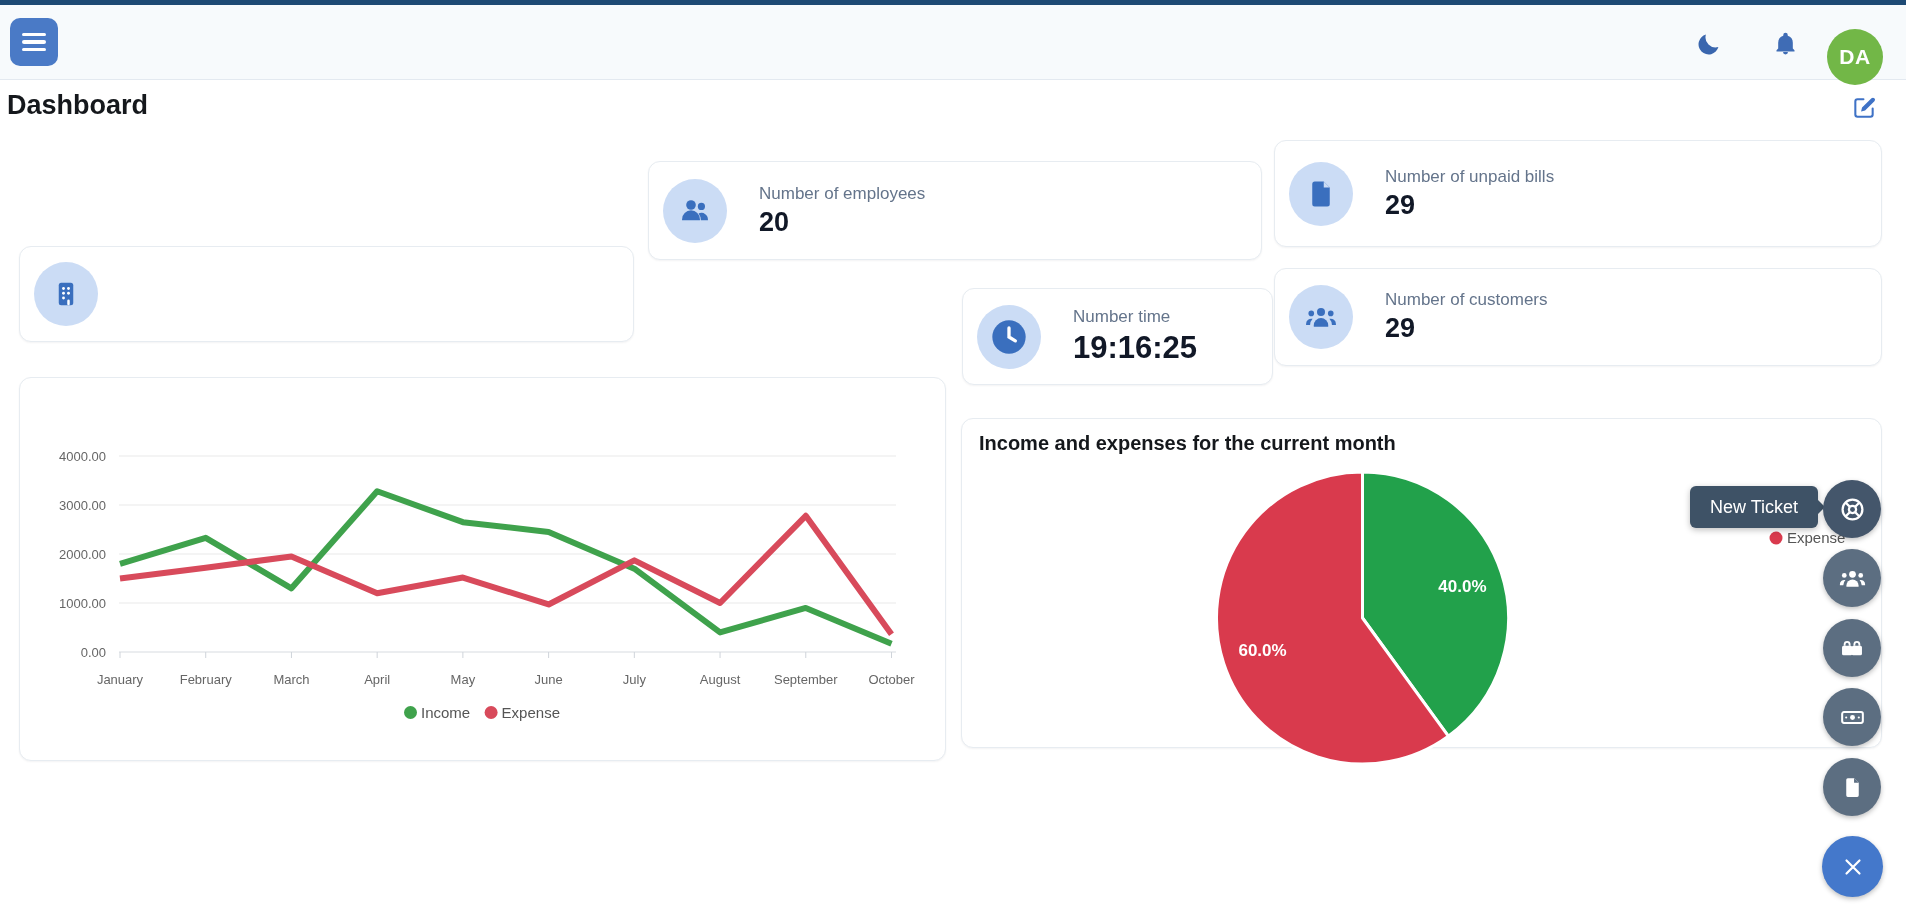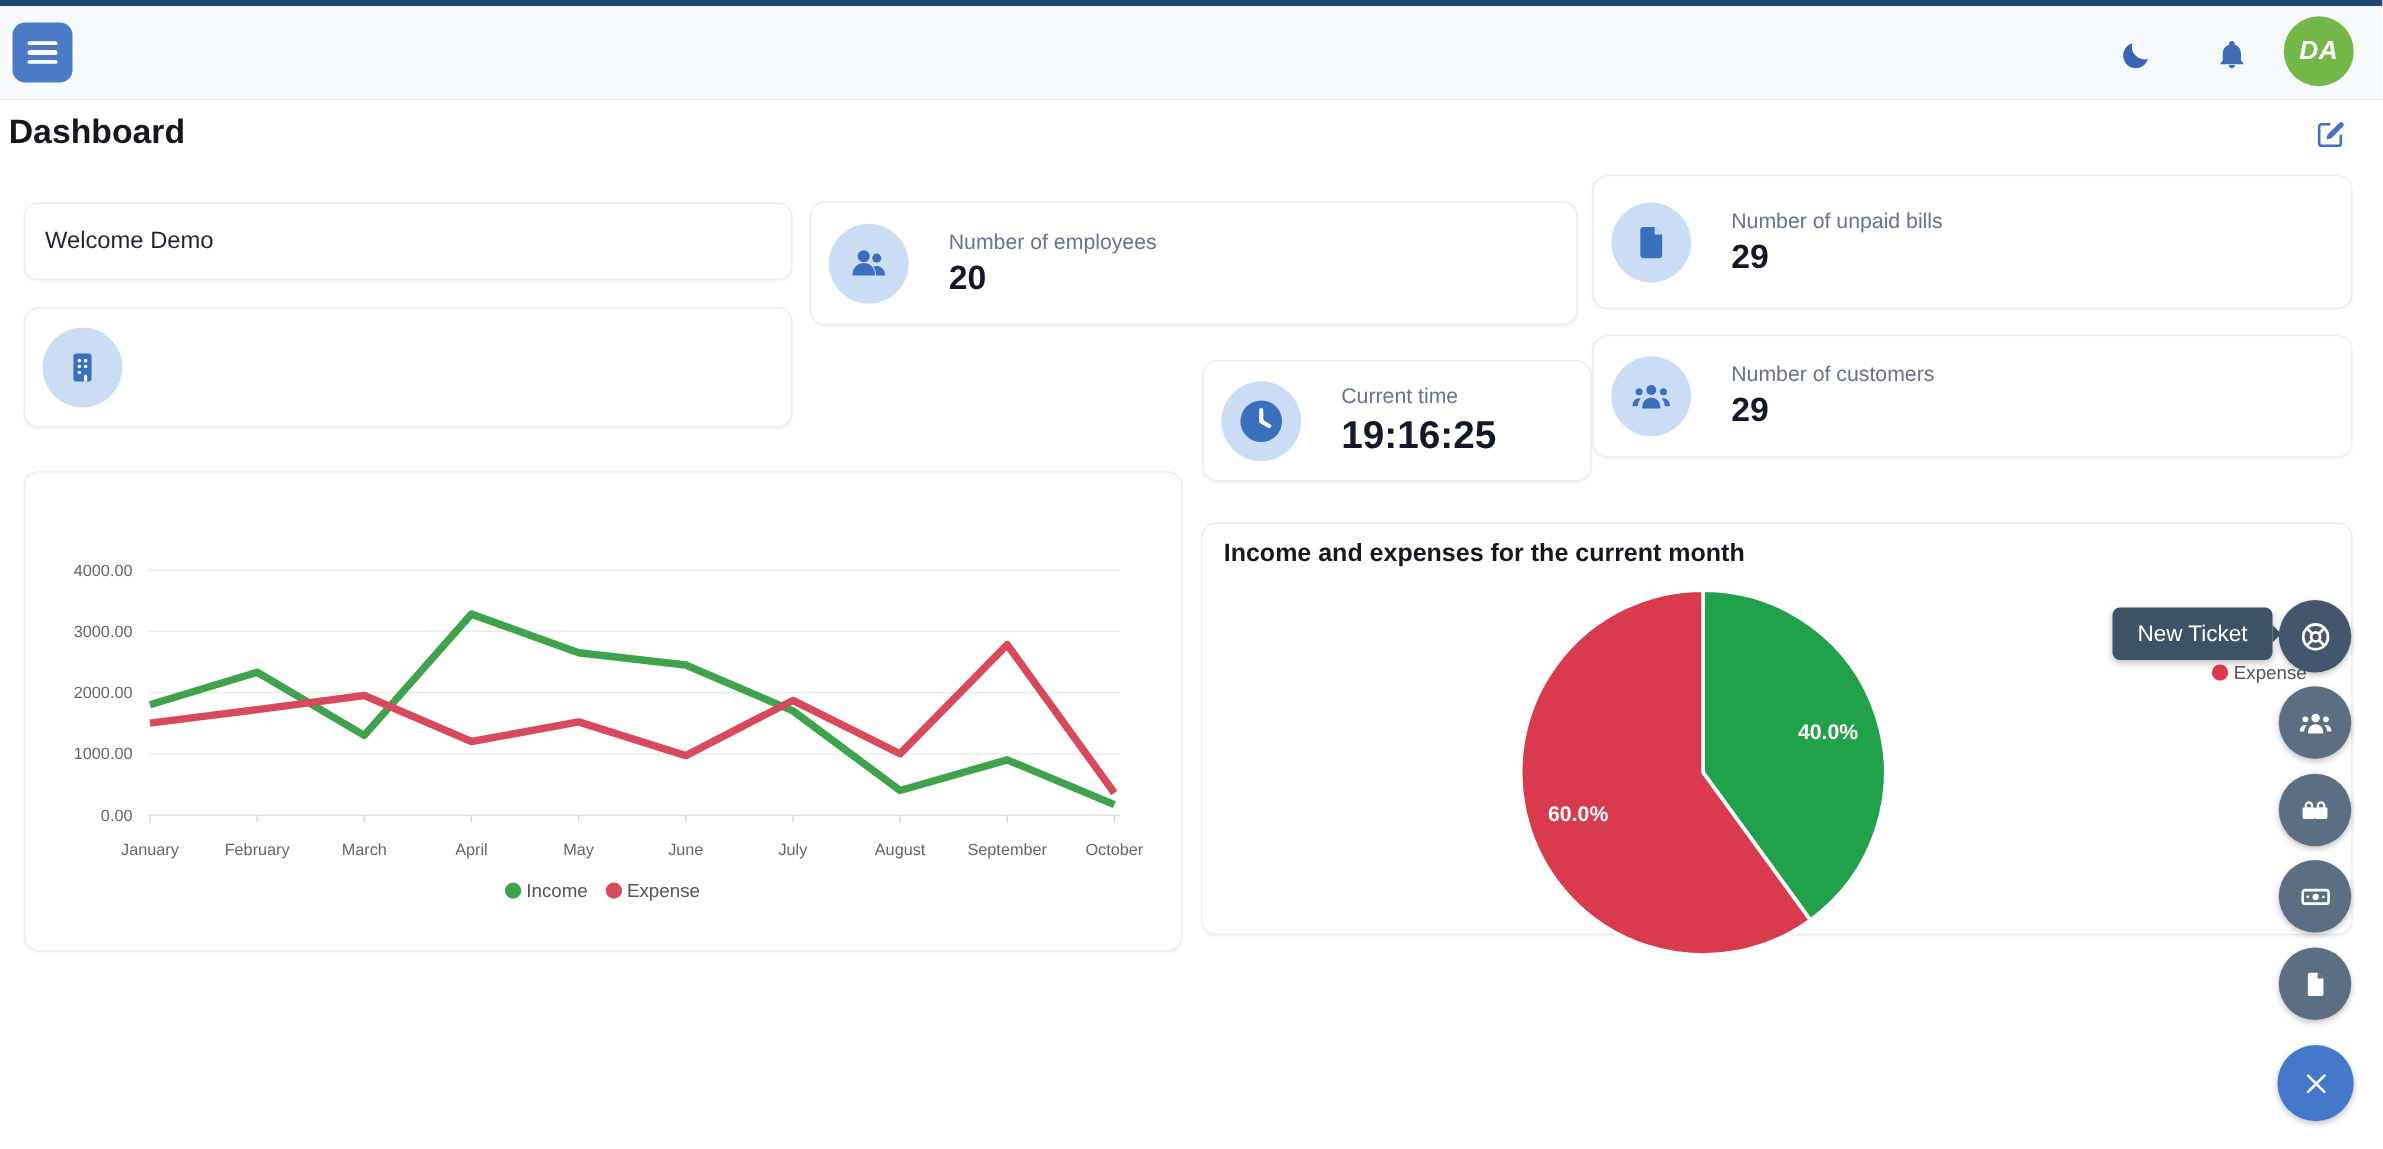--- a/index.html
+++ b/index.html
@@ -11,23 +11,23 @@
   .topstrip { position:absolute; left:0; top:0; width:1906px; height:5px; background:#1d4a74; }
   .topbar { position:absolute; left:0; top:5px; width:1906px; height:75px;
             background:#f7fafc; border-bottom:1px solid #e3e9f0; }
   .hamburger { position:absolute; left:10px; top:13px; width:48px; height:48px;
                background:#4a7ac6; border-radius:10px; border:none; cursor:pointer;
                display:flex; flex-direction:column; justify-content:center; align-items:center; gap:4.5px; }
   .hamburger span { display:block; width:24px; height:3.2px; background:#fff; border-radius:2px; }
   .icon-btn { background:none; border:none; cursor:pointer; display:flex; align-items:center; justify-content:center; }
   .moon-btn  { position:absolute; right:184px; top:26px; }
   .bell-btn  { position:absolute; right:107px; top:25px; }
-  .avatar { position:absolute; right:23px; top:8px; width:56px; height:56px; border-radius:50%;
+  .avatar { position:absolute; right:23px; top:24px; width:56px; height:56px; border-radius:50%;
             background:#72b747; color:#fff; font-weight:bold; font-size:21px;
-            display:flex; align-items:center; justify-content:center; cursor:pointer; letter-spacing:.5px;font-style:italic; }
+            display:flex; align-items:center; justify-content:center; cursor:pointer; letter-spacing:.5px; }
 
   .page-title { position:absolute; left:7px; top:90px; font-size:27px; font-weight:bold; color:#15181c; }
   .edit-btn { position:absolute; left:1851px; top:95px; background:none; border:none; cursor:pointer; }
 
   
   .card { position:absolute; background:#fff; border:1px solid #e7ecf1; border-radius:12px;
           box-shadow:0 1px 2px rgba(16,24,40,.05); }
   .card-welcome   { left:19px;  top:162px; width:615px; height:62px; display:flex; align-items:center; padding:0 16px; }
   .welcome-text   { font-size:19px; color:#1f2430; }
   .card-employees { left:648px; top:161px; width:614px; height:99px; }
@@ -96,23 +96,20 @@
   </header>
 
   <h1 class="page-title">Dashboard</h1>
   <button class="edit-btn">
     <svg width="26" height="26" viewBox="0 0 24 24">
       <path d="M20 12.5V18a2 2 0 0 1-2 2H6a2 2 0 0 1-2-2V6a2 2 0 0 1 2-2h5.5" fill="none" stroke="#3f72c6" stroke-width="1.9" stroke-linecap="round"></path>
       <path d="M18.9 3.1a1.9 1.9 0 0 1 2.7 2.7L13 14.4l-3.7.9.9-3.7z" fill="#3f72c6"></path>
     </svg>
   </button>
 
-  <div class="card card-welcome">
-    <span class="welcome-text">Welcome Demo</span>
-  </div>
 
   <div class="card card-employees">
     <div class="stat-inner">
       <div class="stat-icon-wrap">
         <svg width="32" height="32" viewBox="0 0 24 24" fill="#3a6fbe">
           <circle cx="9" cy="7.5" r="3.6"></circle>
           <path d="M2.3 19v-.8a6.7 6.7 0 0 1 13.4 0v.8z"></path>
           <circle cx="16.8" cy="8.6" r="2.7"></circle>
           <path d="M16.4 19h5.3v-.6a5 5 0 0 0-7-4.6 8.2 8.2 0 0 1 1.7 5.2z"></path>
         </svg>
@@ -157,21 +154,21 @@
 
   <div class="card card-time">
     <div class="stat-inner">
       <div class="stat-icon-wrap">
         <svg class="clock-inner" viewBox="0 0 24 24">
           <circle cx="12" cy="12" r="10" fill="#3a6fbe"></circle>
           <path d="M12 6.6V12l3.8 2.3" fill="none" stroke="#fff" stroke-width="2" stroke-linecap="round"></path>
         </svg>
       </div>
       <div class="stat-text">
-        <span class="stat-label">Current time</span>
+        <span class="stat-label">Number time</span>
         <span class="stat-value time-value">19:16:25</span>
       </div>
     </div>
   </div>
 
   <div class="card card-customers">
     <div class="stat-inner">
       <div class="stat-icon-wrap">
         <svg width="32" height="32" viewBox="0 0 24 24" fill="#3a6fbe">
           <circle cx="12" cy="8.3" r="3"></circle>

